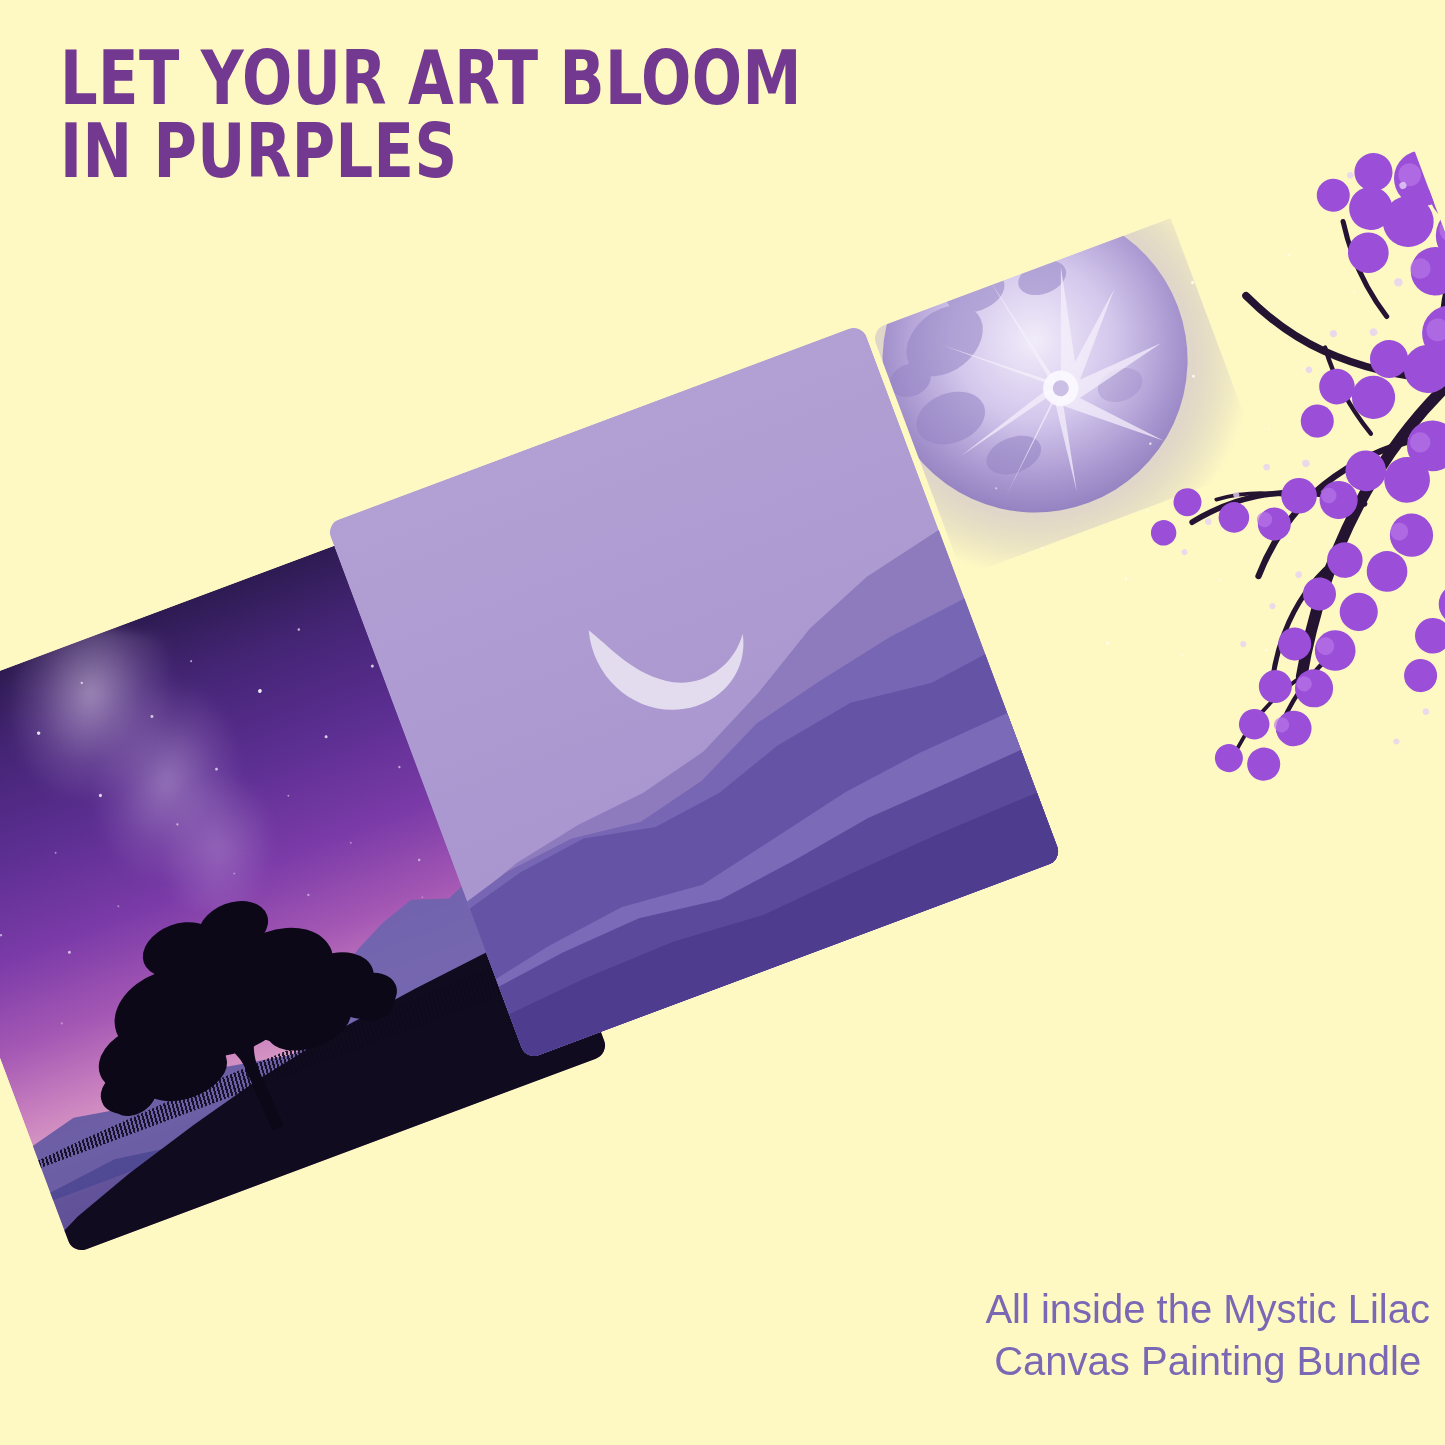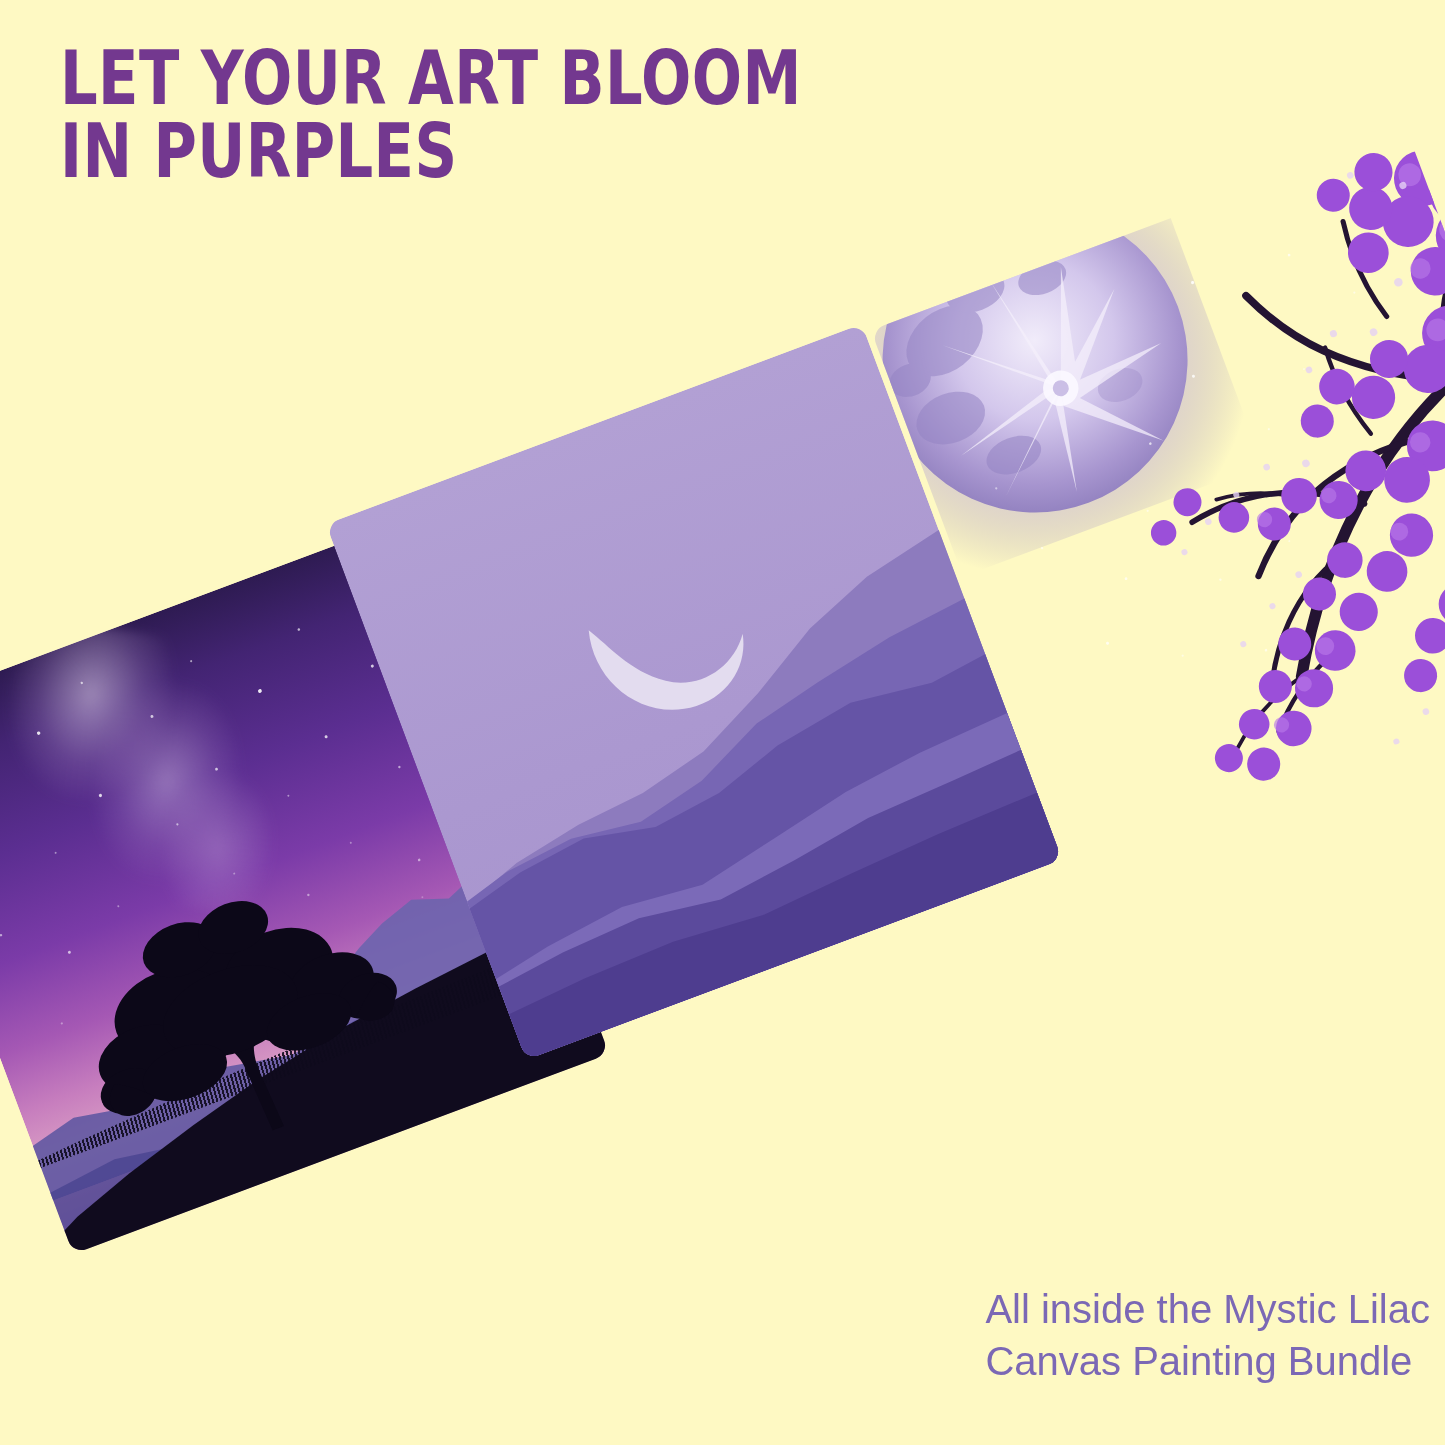--- a/index.html
+++ b/index.html
@@ -20,21 +20,21 @@
     color:#73388F;
     text-transform:uppercase;
     transform:scaleX(0.80);
     transform-origin:left top;
     white-space:pre-line;
   }
 
   
   #footer{
     position:absolute;right:55px;bottom:58px;
-    text-align:left;
+    text-align:center;
     font-family:"Liberation Sans",sans-serif;
     font-size:40px;
     line-height:1.30;
     color:#7B68B5;
     white-space:pre-line;
   }
 
   
   .canvas{
     position:absolute;

